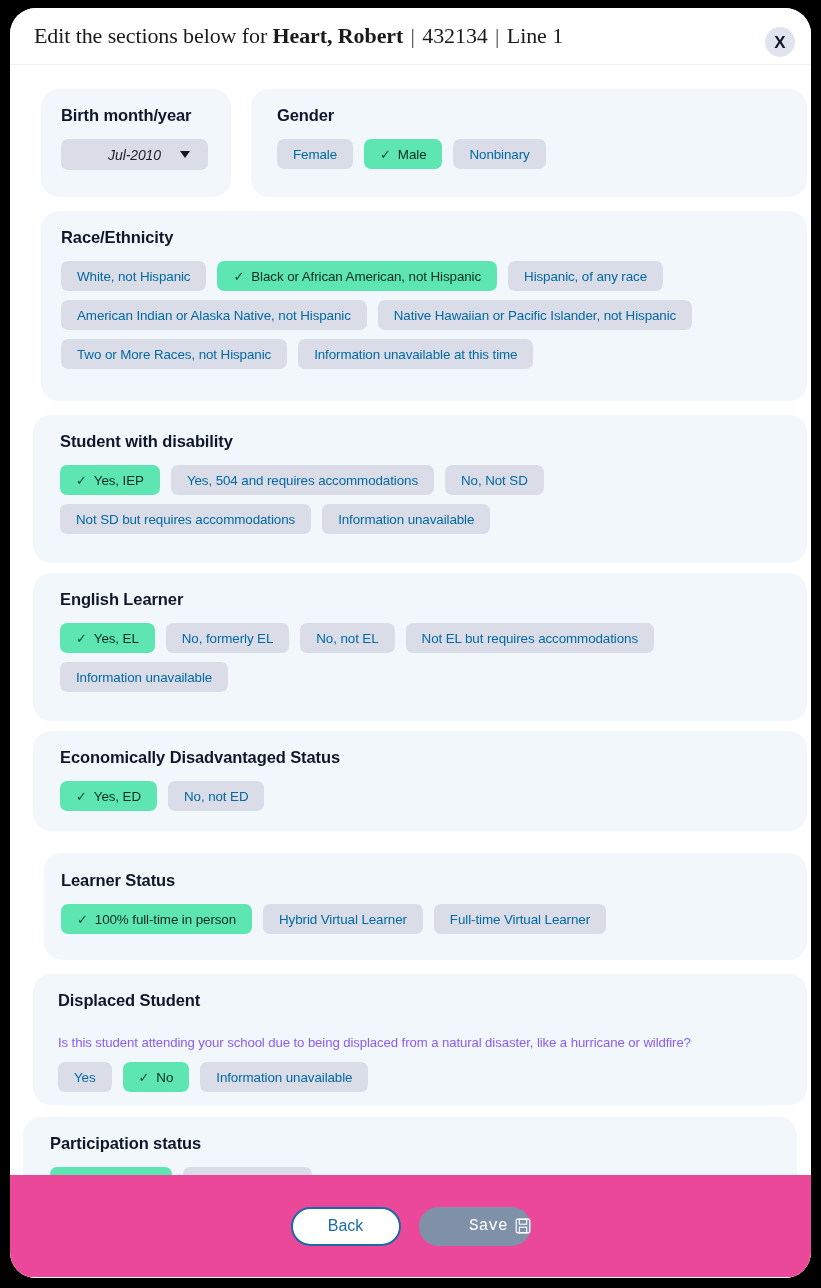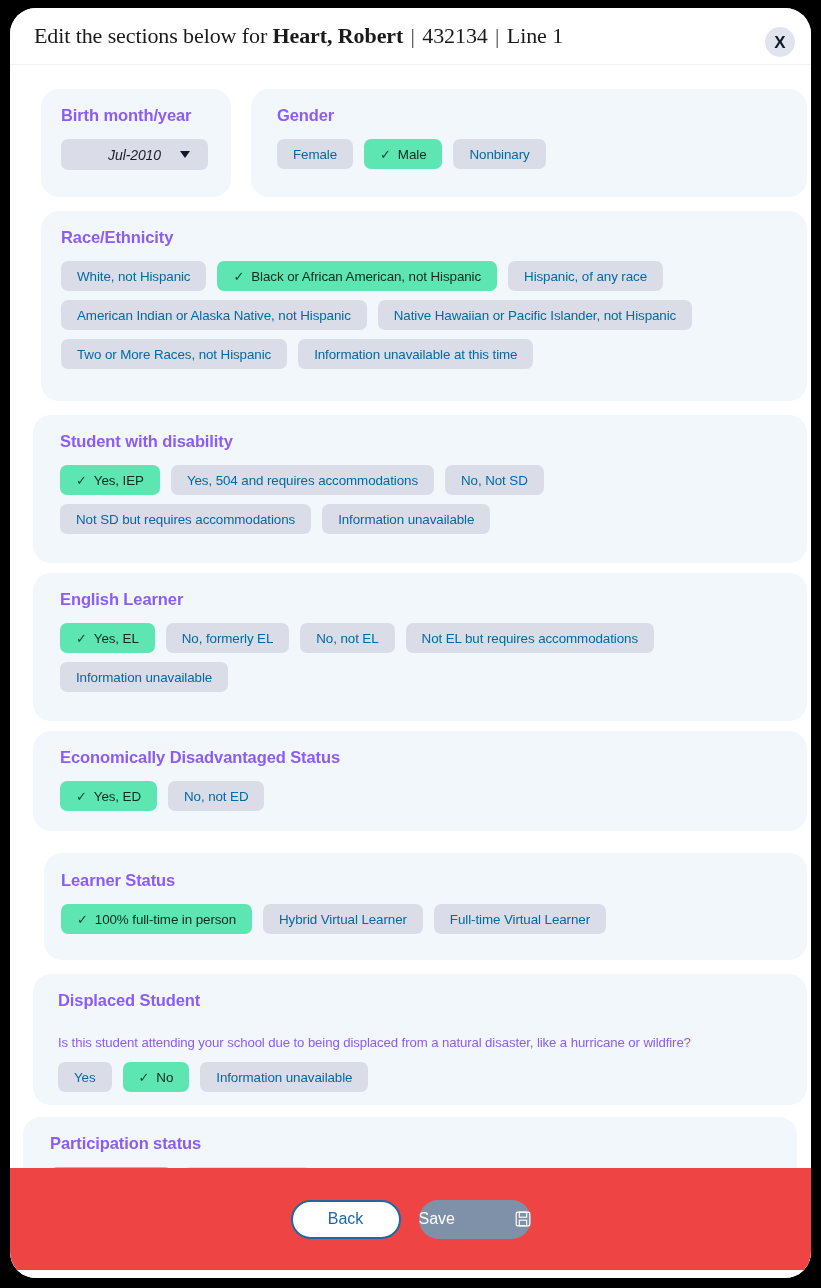--- a/index.html
+++ b/index.html
@@ -82,21 +82,21 @@
 
   .card {
     background: #f2f7fb;
     border-radius: 18px;
     position: absolute;
   }
 
   .card-title {
     font-size: 16.5px;
     font-weight: bold;
-    color: #8b5cf6;
+    color: #0f172a;
     letter-spacing: -0.1px;
   }
 
   .card-subtitle {
     font-size: 13.2px;
     color: #8b5cf6;
     letter-spacing: -0.1px;
     margin-top: 25px;
   }
 
@@ -160,23 +160,23 @@
     right: 18px;
     width: 0; height: 0;
     border-left: 5.5px solid transparent;
     border-right: 5.5px solid transparent;
     border-top: 7px solid #111827;
   }
 
   
   .modal-footer {
     position: absolute;
-    left: 0; right: 0; bottom: 8px;
+    left: 0; right: 0; bottom: 1px;
     height: 102px;
-    background: #ef4444;
+    background: #ec4899;
     display: flex;
     align-items: center;
     justify-content: center;
     gap: 18px;
   }
   .btn-back {
     width: 110px; height: 39px;
     border-radius: 20px;
     background: #ffffff;
     border: 2px solid #1a6aa8;
@@ -189,24 +189,24 @@
     justify-content: center;
   }
   .btn-save {
     width: 112px; height: 39px;
     border-radius: 20px;
     background: #7f91a8;
     border: none;
     color: #ffffff;
     font-size: 16px;
     cursor: pointer;
-    font-family: Liberation Sans, sans-serif;
-    display: flex;
-    align-items: center;
-    justify-content: space-between;
+    font-family: Liberation Mono, monospace;
+    display: flex;
+    align-items: center;
+    justify-content: flex-end;
     gap: 7px;
   }
   .save-icon { display: block; }
 
   
   #card-birth      { left: 31px;  top: 24px;  width: 190px; height: 108px; padding: 17px 0 0 20px; }
   #card-gender     { left: 241px; top: 24px;  width: 556px; height: 108px; padding: 17px 0 0 26px; }
   #card-race       { left: 31px;  top: 146px; width: 766px; height: 190px; padding: 17px 20px 0 20px; }
   #card-disability { left: 23px;  top: 350px; width: 774px; height: 148px; padding: 17px 20px 0 27px; }
   #card-el         { left: 23px;  top: 508px; width: 774px; height: 148px; padding: 17px 20px 0 27px; }

